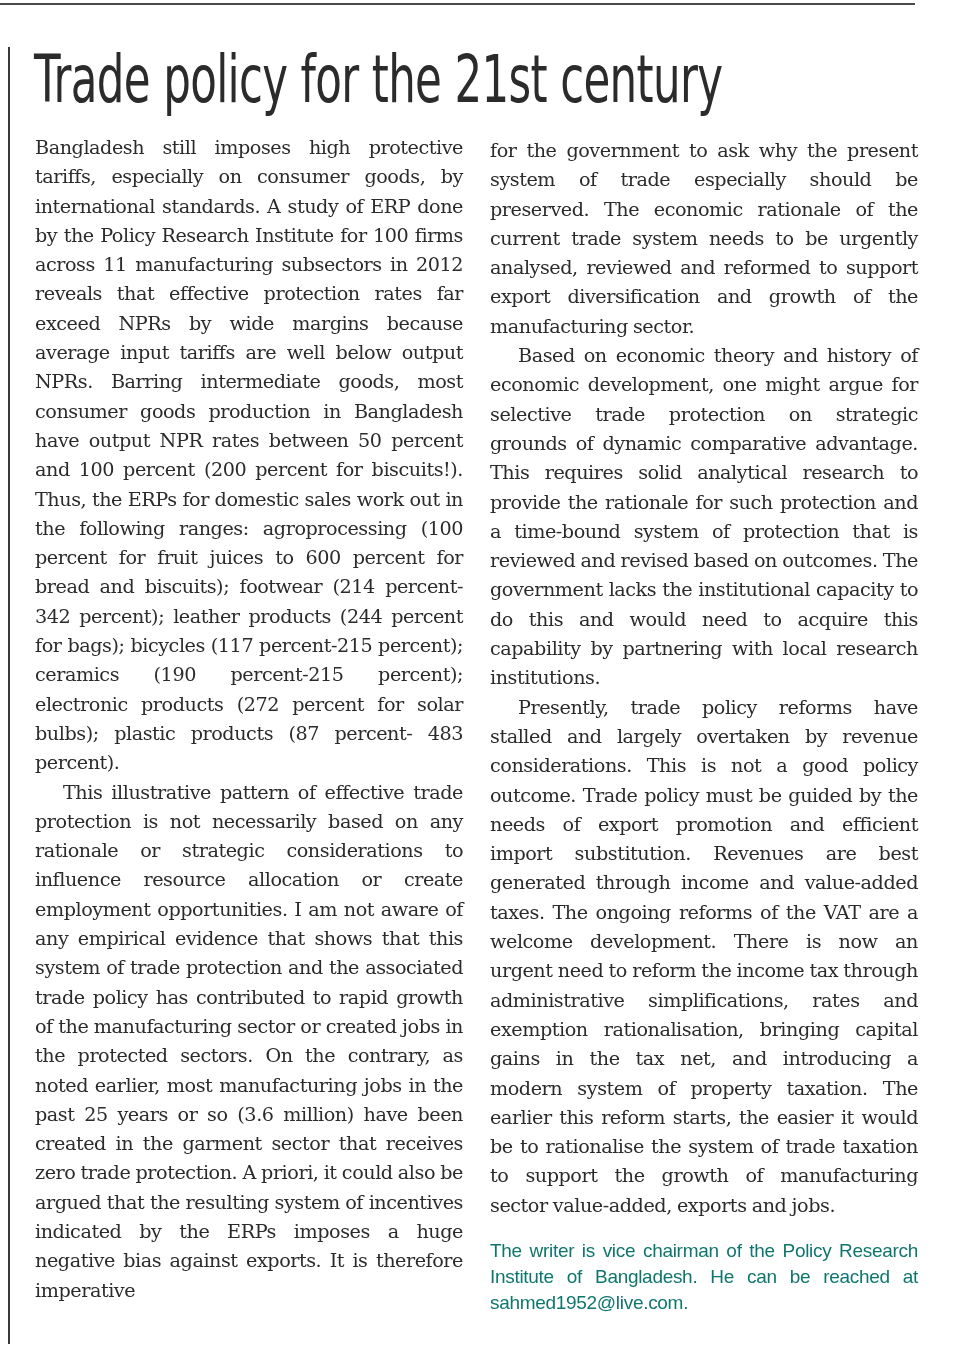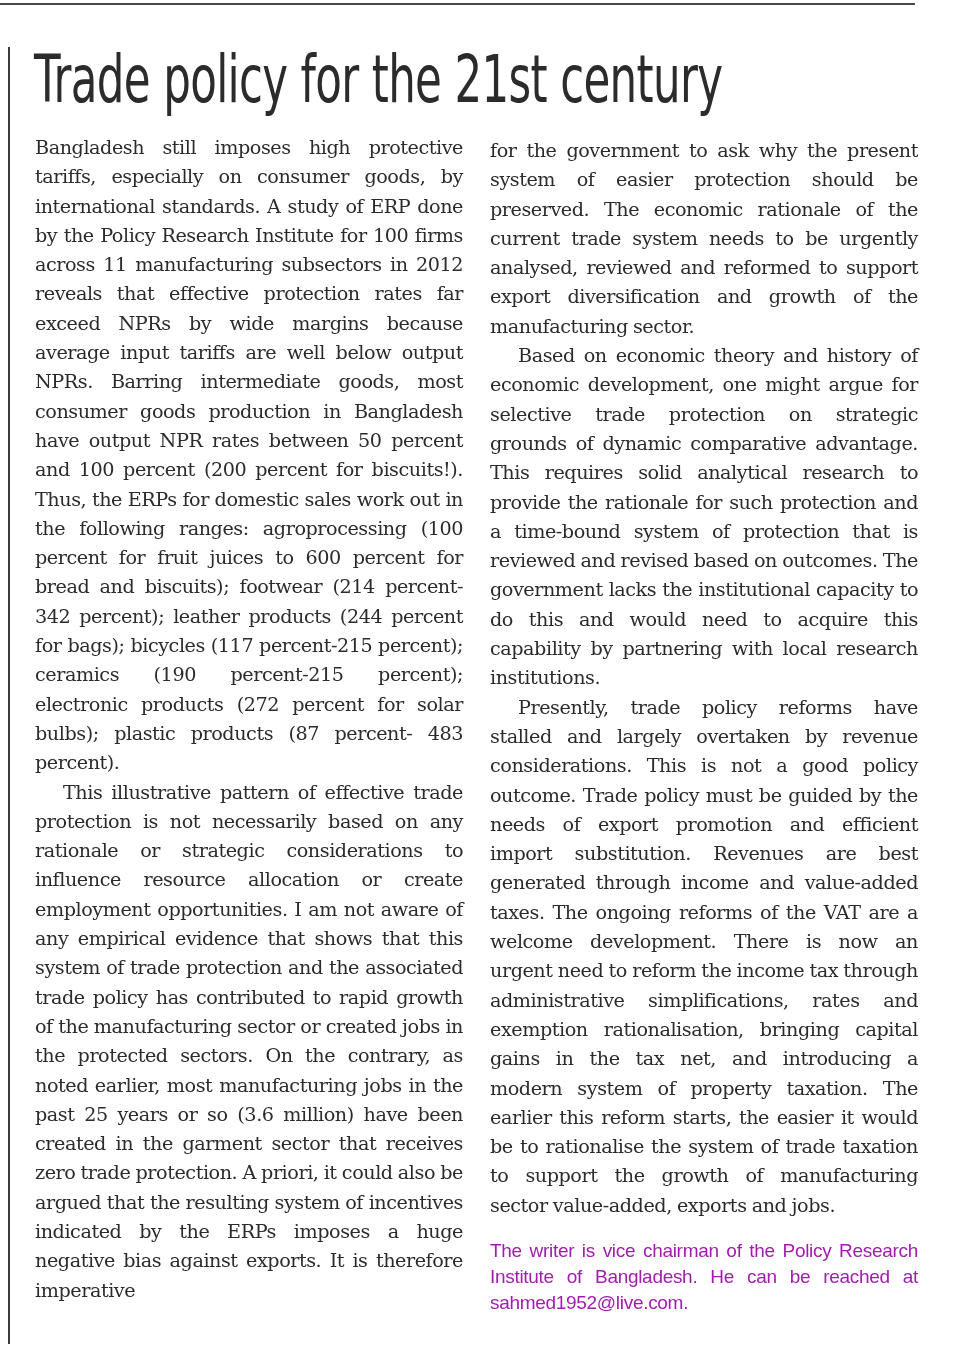--- a/index.html
+++ b/index.html
@@ -72,36 +72,36 @@
       text-align: justify;
       letter-spacing: -0.45px;
       word-spacing: -0.5px;
     }
     .para.indent { text-indent: 28px; }
     .byline {
       margin: 18px 0 0 0;
       font-family: "Liberation Sans", sans-serif;
       font-size: 19px;
       line-height: 26px;
-      color: #a21caf;
+      color: #0f766e;
       text-align: justify;
       letter-spacing: -0.3px;
     }
   </style>
 </head>
 <body>
 
 <div class="top-rule"></div>
 <div class="left-rule"></div>
 
 <h1 class="headline">Trade policy for the 21st century</h1>
 
 <div class="column col-left">
   <p class="para">Bangladesh still imposes high protective tariffs, especially on consumer goods, by international standards. A study of ERP done by the Policy Research Institute for 100 firms across 11 manufacturing sub­sectors in 2012 reveals that effective protec­tion rates far exceed NPRs by wide margins because average input tariffs are well below output NPRs. Barring intermediate goods, most consumer goods production in Ban­gladesh have output NPR rates between 50 percent and 100 percent (200 percent for biscuits!). Thus, the ERPs for domestic sales work out in the following ranges: agro­processing (100 percent for fruit juices to 600 percent for bread and biscuits); foot­wear (214 percent-342 percent); leather products (244 percent for bags); bicycles (117 percent-215 percent); ceramics (190 percent-215 percent); electronic products (272 percent for solar bulbs); plastic prod­ucts (87 percent- 483 percent).</p>
   <p class="para indent">This illustrative pattern of effective trade protection is not necessarily based on any rationale or strategic consider­ations to influence resource allocation or create employment opportunities. I am not aware of any empirical evidence that shows that this system of trade protection and the associated trade policy has con­tributed to rapid growth of the manufac­turing sector or created jobs in the pro­tected sectors. On the contrary, as noted earlier, most manufacturing jobs in the past 25 years or so (3.6 million) have been created in the garment sector that receives zero trade protection. A priori, it could also be argued that the resulting system of incentives indicated by the ERPs imposes a huge negative bias against exports. It is therefore imperative</p>
 </div>
 
 <div class="column col-right">
-  <p class="para">for the government to ask why the pres­ent system of easier protection should be preserved. The economic rationale of the current trade system needs to be urgently analysed, reviewed and reformed to support export diversification and growth of the manufacturing sector.</p>
+  <p class="para">for the government to ask why the pres­ent system of trade especially should be preserved. The economic rationale of the current trade system needs to be urgently analysed, reviewed and reformed to support export diversification and growth of the manufacturing sector.</p>
   <p class="para indent">Based on economic theory and history of economic development, one might argue for selective trade protection on strategic grounds of dynamic comparative advantage. This requires solid analytical research to provide the rationale for such protection and a time-bound system of protection that is reviewed and revised based on outcomes. The government lacks the institutional capacity to do this and would need to acquire this capability by partnering with local research institutions.</p>
   <p class="para indent">Presently, trade policy reforms have stalled and largely overtaken by revenue considerations. This is not a good policy outcome. Trade policy must be guided by the needs of export promotion and effi­cient import substitution. Revenues are best generated through income and value-added taxes. The ongoing reforms of the VAT are a welcome development. There is now an urgent need to reform the income tax through administrative sim­plifications, rates and exemption ration­alisation, bringing capital gains in the tax net, and introducing a modern system of property taxation. The earlier this reform starts, the easier it would be to rationalise the system of trade taxation to support the growth of manufacturing sector value-added, exports and jobs.</p>
   <p class="byline">The writer is vice chairman of the Policy Research Institute of Bangladesh. He can be reached at sahmed1952@live.com.</p>
 </div>
 
 </body></html>

